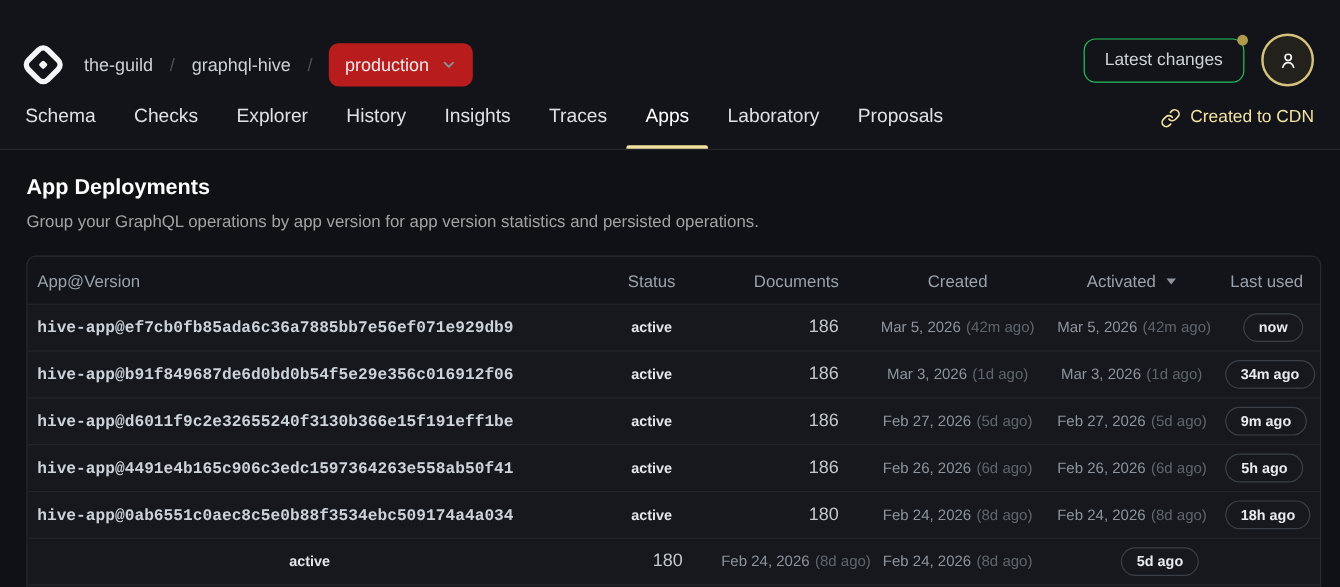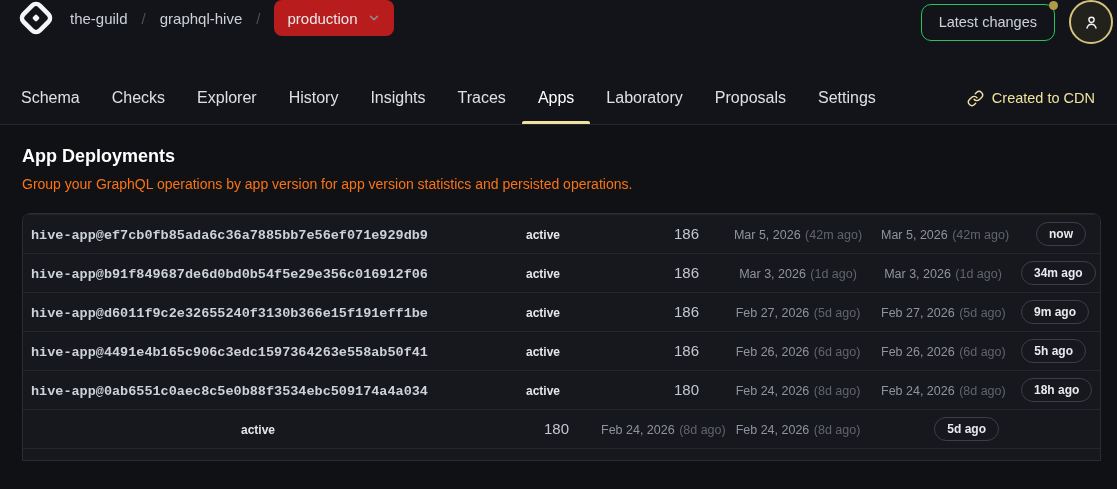--- a/index.html
+++ b/index.html
@@ -10,22 +10,22 @@
     background: #101114;
     font-family: "Liberation Sans", sans-serif;
     color: #e6e8eb;
     -webkit-font-smoothing: antialiased;
   }
 
   
   .top-header {
     height: 72px;
     background: #131419;
-    display: flex; align-items: flex-start;
-    padding: 0 4px 0 18px;
+    display: flex; align-items: flex-end;
+    padding: 0 22px 0 18px;
   }
   .logo { width: 36px; height: 36px; flex: 0 0 auto; }
   .breadcrumb { display: flex; align-items: center; margin-left: 16px; gap: 14px; font-size: 15px; }
   .crumb { color: #ccd1d7; cursor: pointer; }
   .crumb-sep { color: #4b5057; }
   .target-select {
     display: flex; align-items: center; gap: 9px;
     background: #b91c1c; border: none; border-radius: 8px;
     height: 36px; padding: 0 13px;
     color: #e8eaed; font-size: 15px; font-family: inherit;
@@ -81,21 +81,21 @@
     display: flex; align-items: center; gap: 8px;
     color: #f0e2a0; font-size: 14.5px;
     background: none; border: none; font-family: inherit;
     cursor: pointer;
   }
   .connect-cdn svg { width: 17px; height: 17px; }
 
   
   .content { padding: 20px 16px 0 22px; }
   .page-title { margin: 0 0 9px; font-size: 18px; line-height: 22px; font-weight: 700; color: #ffffff; }
-  .page-desc { margin: 0 0 20px; font-size: 14px; line-height: 17px; color: #f97316; }
+  .page-desc { margin: 0 0 20px; font-size: 14px; line-height: 17px; color: #a3a3a3; }
 
   
   .deploy-table {
     border: 1px solid #292c33;
     border-radius: 8px 8px 0 0;
     overflow: hidden;
     background: #17181d;
   }
   .trow {
     display: grid;
@@ -174,36 +174,43 @@
 <nav class="tab-bar">
   <button class="tab">Schema</button>
   <button class="tab">Checks</button>
   <button class="tab">Explorer</button>
   <button class="tab">History</button>
   <button class="tab">Insights</button>
   <button class="tab">Traces</button>
   <button class="tab active">Apps</button>
   <button class="tab">Laboratory</button>
   <button class="tab">Proposals</button>
-  <button class="tab">Settings</button>
   <button class="connect-cdn">
     <svg viewBox="0 0 24 24" fill="none" stroke="currentColor" stroke-width="2" stroke-linecap="round" stroke-linejoin="round">
       <path d="M10 13a5 5 0 0 0 7.54.54l3-3a5 5 0 0 0-7.07-7.07l-1.72 1.71"></path>
       <path d="M14 11a5 5 0 0 0-7.54-.54l-3 3a5 5 0 0 0 7.07 7.07l1.71-1.71"></path>
     </svg>
     <span>Created to CDN</span>
   </button>
 </nav>
 
 <main class="content">
   <h1 class="page-title">App Deployments</h1>
   <p class="page-desc">Group your GraphQL operations by app version for app version statistics and persisted operations.</p>
 
   <div class="deploy-table">
 
+    <div class="trow thead">
+      <div class="cell c-app">App@Version</div>
+      <div class="cell c-status">Status</div>
+      <div class="cell c-docs">Documents</div>
+      <div class="cell c-date">Created</div>
+      <div class="cell c-date"><span>Activated</span><span class="sort-caret"></span></div>
+      <div class="cell c-last">Last used</div>
+    </div>
 
     <div class="trow data-row">
       <div class="cell c-app"><span class="app-name">hive-app@ef7cb0fb85ada6c36a7885bb7e56ef071e929db9</span></div>
       <div class="cell c-status"><span class="status-text">active</span></div>
       <div class="cell c-docs"><span class="docs-num">186</span></div>
       <div class="cell c-date"><span class="date-main">Mar 5, 2026</span> <span class="date-rel">(42m ago)</span></div>
       <div class="cell c-date"><span class="date-main">Mar 5, 2026</span> <span class="date-rel">(42m ago)</span></div>
       <div class="cell c-last"><span class="badge">now</span></div>
     </div>
 

